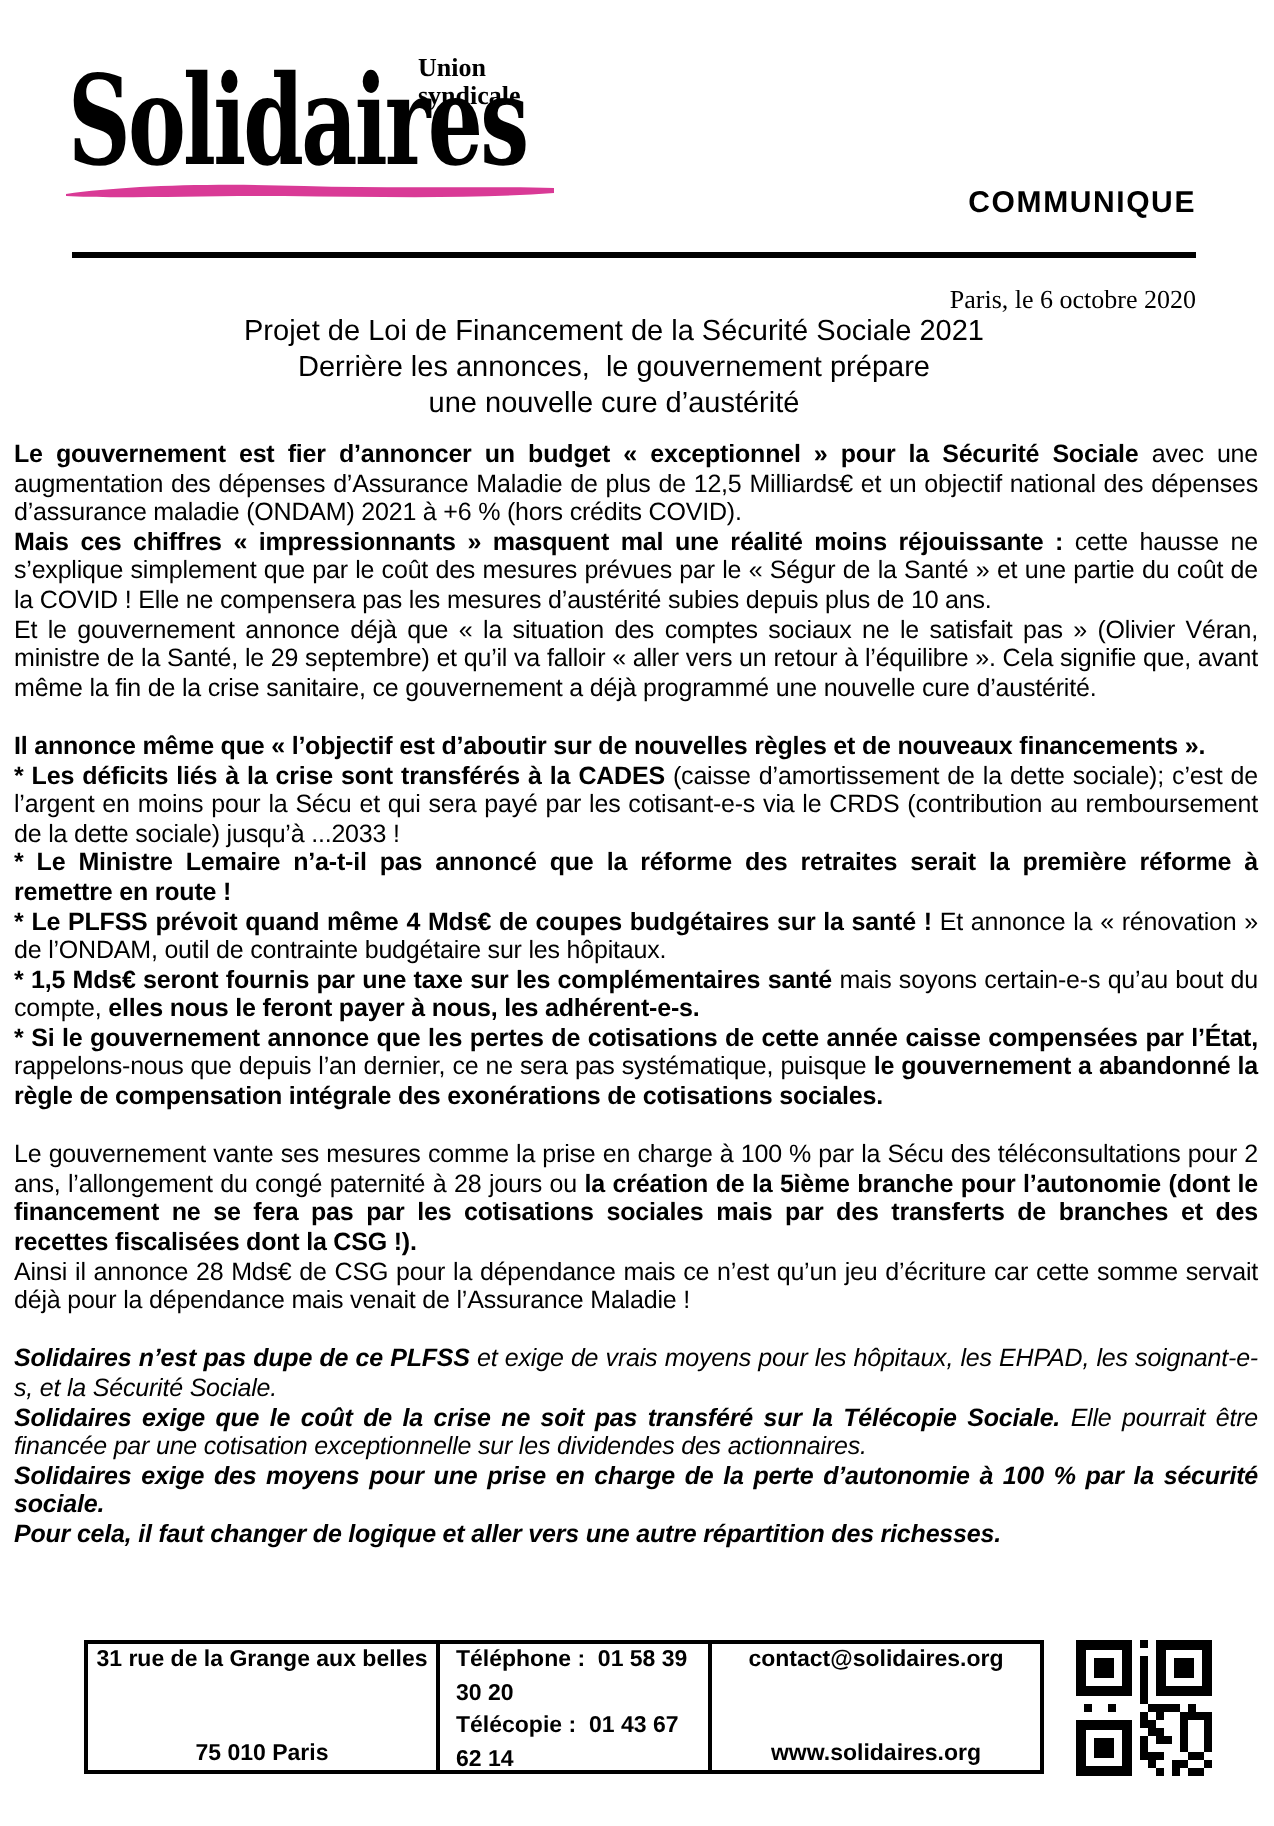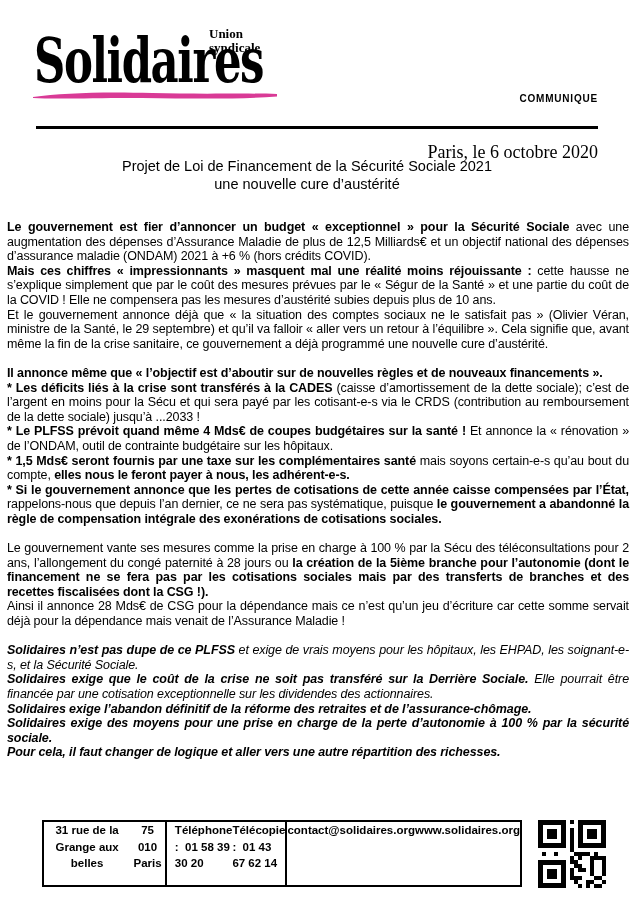--- a/index.html
+++ b/index.html
@@ -6,44 +6,44 @@
   .page{position:relative;width:637px;height:913px;background:#ffffff;overflow:hidden;
         font-family:"Liberation Sans",sans-serif;color:#000;}
 
   
   .logo-name{position:absolute;left:34px;top:30px;font-family:"DejaVu Serif",serif;
              font-weight:bold;font-size:62px;line-height:62px;letter-spacing:-2px;
              transform:scaleX(.70);transform-origin:left top;white-space:nowrap;}
   .logo-union{position:absolute;left:209px;top:27px;font-family:"Liberation Serif",serif;
               font-weight:bold;font-size:13px;line-height:14px;}
   .brush{position:absolute;left:32px;top:90px;}
-  .communique{position:absolute;right:39px;top:93px;font-weight:bold;font-size:10px;
+  .communique{position:absolute;right:39px;top:93px;font-weight:bold;font-size:15px;
               letter-spacing:.8px;}
   .rule{position:absolute;left:36px;top:126px;width:562px;height:3px;background:#000;}
   .dateline{position:absolute;right:39px;top:142px;font-family:"Liberation Serif",serif;
-            font-size:18px;}
+            font-size:13px;}
 
   
   .title{position:absolute;left:7px;top:157px;width:600px;text-align:center;
          font-weight:normal;font-size:14.5px;line-height:18px;}
   .title div{white-space:pre-wrap;}
 
   
   .body{position:absolute;left:7px;top:220px;width:622px;font-size:12.5px;
         line-height:14.6px;text-align:justify;letter-spacing:-.1px;}
   .body p{margin:0;}
   .body p.sp{margin-top:14.6px;}
   .b{font-weight:bold;}
   .it{font-style:italic;}
 
   
   .ftable{position:absolute;left:42px;top:820px;width:480px;height:67px;
           border:2px solid #000;box-sizing:border-box;display:flex;
           font-weight:bold;font-size:11.5px;line-height:16.5px;}
-  .fcell{display:flex;flex-direction:row;justify-content:space-between;text-align:center;
+  .fcell{display:flex;flex-direction:column;justify-content:space-between;text-align:center;
          box-sizing:border-box;height:100%;}
   .fc1{width:176px;border-right:2px solid #000;}
   .fc2{width:136px;border-right:2px solid #000;text-align:left;padding-left:8px;}
   .fc3{flex:1;}
 
   
   .qr{position:absolute;left:538px;top:820px;width:68px;height:68px;background:#fff;}
   .qr i{position:absolute;width:4px;height:4px;background:#000;}
   .finder{position:absolute;width:28px;height:28px;border:5px solid #000;background:#fff;
           box-sizing:border-box;}
@@ -62,37 +62,38 @@
   </div>
   <svg class="brush" width="246" height="11" viewBox="0 0 246 11">
     <path d="M1,7 C30,3 70,1.5 120,3 C165,4.3 215,3 245,4 L245,6.5 C205,9.5 160,8.6 110,8 C70,7.6 25,9.5 1,8 Z" fill="#d93a96"></path>
   </svg>
   <div class="communique">COMMUNIQUE</div>
   <div class="rule"></div>
   <div class="dateline">Paris, le 6 octobre 2020</div>
 
   <div class="title">
     <div>Projet de Loi de Financement de la Sécurité Sociale 2021</div>
+    <div>Derrière les annonces,  le gouvernement prépare</div>
     <div>une nouvelle cure d’austérité</div>
   </div>
 
   <div class="body">
     <p class="para"><span class="b">Le gouvernement est fier d’annoncer un budget « exceptionnel » pour la Sécurité Sociale</span><span> avec une augmentation des dépenses d’Assurance Maladie de plus de 12,5 Milliards€ et un objectif national des dépenses d’assurance maladie (ONDAM) 2021 à +6 % (hors crédits COVID).</span></p>
     <p class="para"><span class="b">Mais ces chiffres « impressionnants » masquent mal une réalité moins réjouissante :</span><span> cette hausse ne s’explique simplement que par le coût des mesures prévues par le « Ségur de la Santé » et une partie du coût de la COVID ! Elle ne compensera pas les mesures d’austérité subies depuis plus de 10 ans.</span></p>
     <p class="para"><span>Et le gouvernement annonce déjà que « la situation des comptes sociaux ne le satisfait pas » (Olivier Véran, ministre de la Santé, le 29 septembre) et qu’il va falloir « aller vers un retour à l’équilibre ». Cela signifie que, avant même la fin de la crise sanitaire, ce gouvernement a déjà programmé une nouvelle cure d’austérité.</span></p>
     <p class="para sp"><span class="b"> Il annonce même que « l’objectif est d’aboutir sur de nouvelles règles et de nouveaux financements ».</span></p>
     <p class="para"><span class="b">* Les déficits liés à la crise sont transférés à la CADES</span><span> (caisse d’amortissement de la dette sociale); c’est de l’argent en moins pour la Sécu et qui sera payé par les cotisant-e-s via le CRDS (contribution au remboursement de la dette sociale) jusqu’à ...2033 !</span></p>
+    <p class="para"><span class="b">* Le Ministre Lemaire n’a-t-il pas annoncé que la réforme des retraites serait la première réforme à remettre en route !</span></p>
     <p class="para"><span class="b">* Le PLFSS prévoit quand même 4 Mds€  de coupes budgétaires sur la santé !</span><span> Et annonce la « rénovation » de l’ONDAM, outil de contrainte budgétaire sur les hôpitaux.</span></p>
     <p class="para"><span class="b">* 1,5 Mds€ seront fournis par une taxe sur les complémentaires santé</span><span> mais soyons certain-e-s qu’au bout du compte, </span><span class="b">elles nous le feront payer à nous, les adhérent-e-s.</span></p>
     <p class="para"><span class="b">* Si le gouvernement annonce que les pertes de cotisations de cette année caisse compensées par l’État,</span><span> rappelons-nous que depuis l’an dernier, ce ne sera pas systématique, puisque </span><span class="b">le gouvernement a abandonné la règle de compensation intégrale des exonérations de cotisations sociales.</span></p>
     <p class="para sp"><span>Le gouvernement vante ses mesures comme la prise en charge à 100 % par la Sécu des téléconsultations pour 2 ans, l’allongement du congé paternité à 28 jours ou </span><span class="b">la création de la 5ième branche pour l’autonomie (dont le financement ne se fera pas par les cotisations sociales mais par des transferts de branches et des recettes fiscalisées dont la CSG !).</span></p>
     <p class="para"><span>Ainsi il annonce 28 Mds€ de CSG pour la dépendance mais ce n’est qu’un jeu d’écriture car cette somme servait déjà pour la dépendance mais venait de l’Assurance Maladie !</span></p>
     <p class="para sp it"><span class="b">Solidaires n’est pas dupe de ce PLFSS</span><span> et exige de vrais moyens pour les hôpitaux, les EHPAD, les soignant-e-s, et la Sécurité Sociale.</span></p>
-    <p class="para it"><span class="b">Solidaires exige que le coût de la crise ne soit pas transféré sur la Derrière Sociale.</span><span> Elle pourrait être financée par une cotisation exceptionnelle sur les dividendes des actionnaires.</span></p>
-    <p class="para it"><span class="b">Solidaires exige l’abandon définitif de la réforme des retraites et de l’assurance-chômage.</span></p>
+    <p class="para it"><span class="b">Solidaires exige que le coût de la crise ne soit pas transféré sur la Télécopie Sociale.</span><span> Elle pourrait être financée par une cotisation exceptionnelle sur les dividendes des actionnaires.</span></p>
     <p class="para it"><span class="b">Solidaires exige des moyens pour une prise en charge de la perte d’autonomie à 100 % par  la sécurité sociale.</span></p>
     <p class="para it"><span class="b">Pour cela, il faut changer de logique et aller vers une autre répartition des richesses.</span></p>
   </div>
 
   <div class="ftable">
     <div class="fcell fc1">
       <div>31 rue de la Grange aux belles</div>
       <div>75 010 Paris</div>
     </div>
     <div class="fcell fc2">

